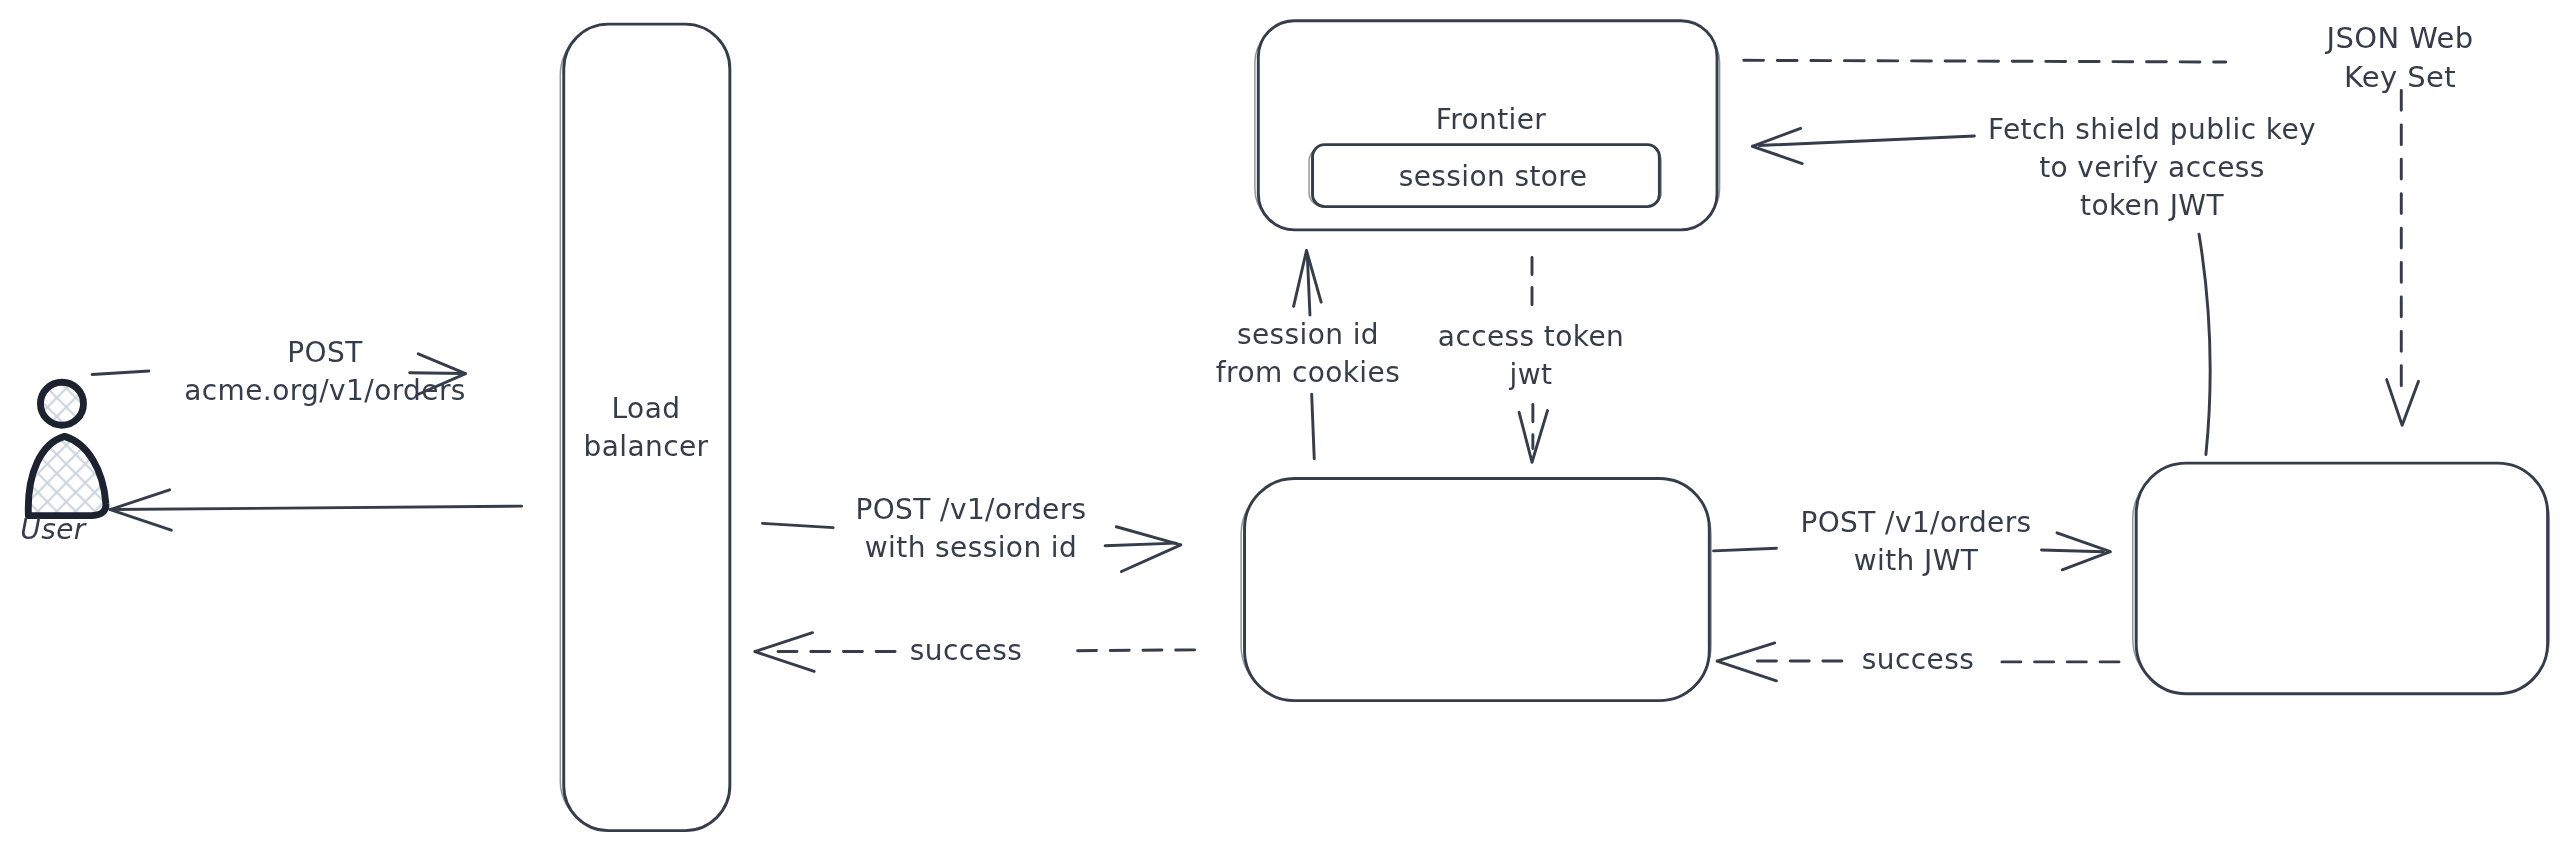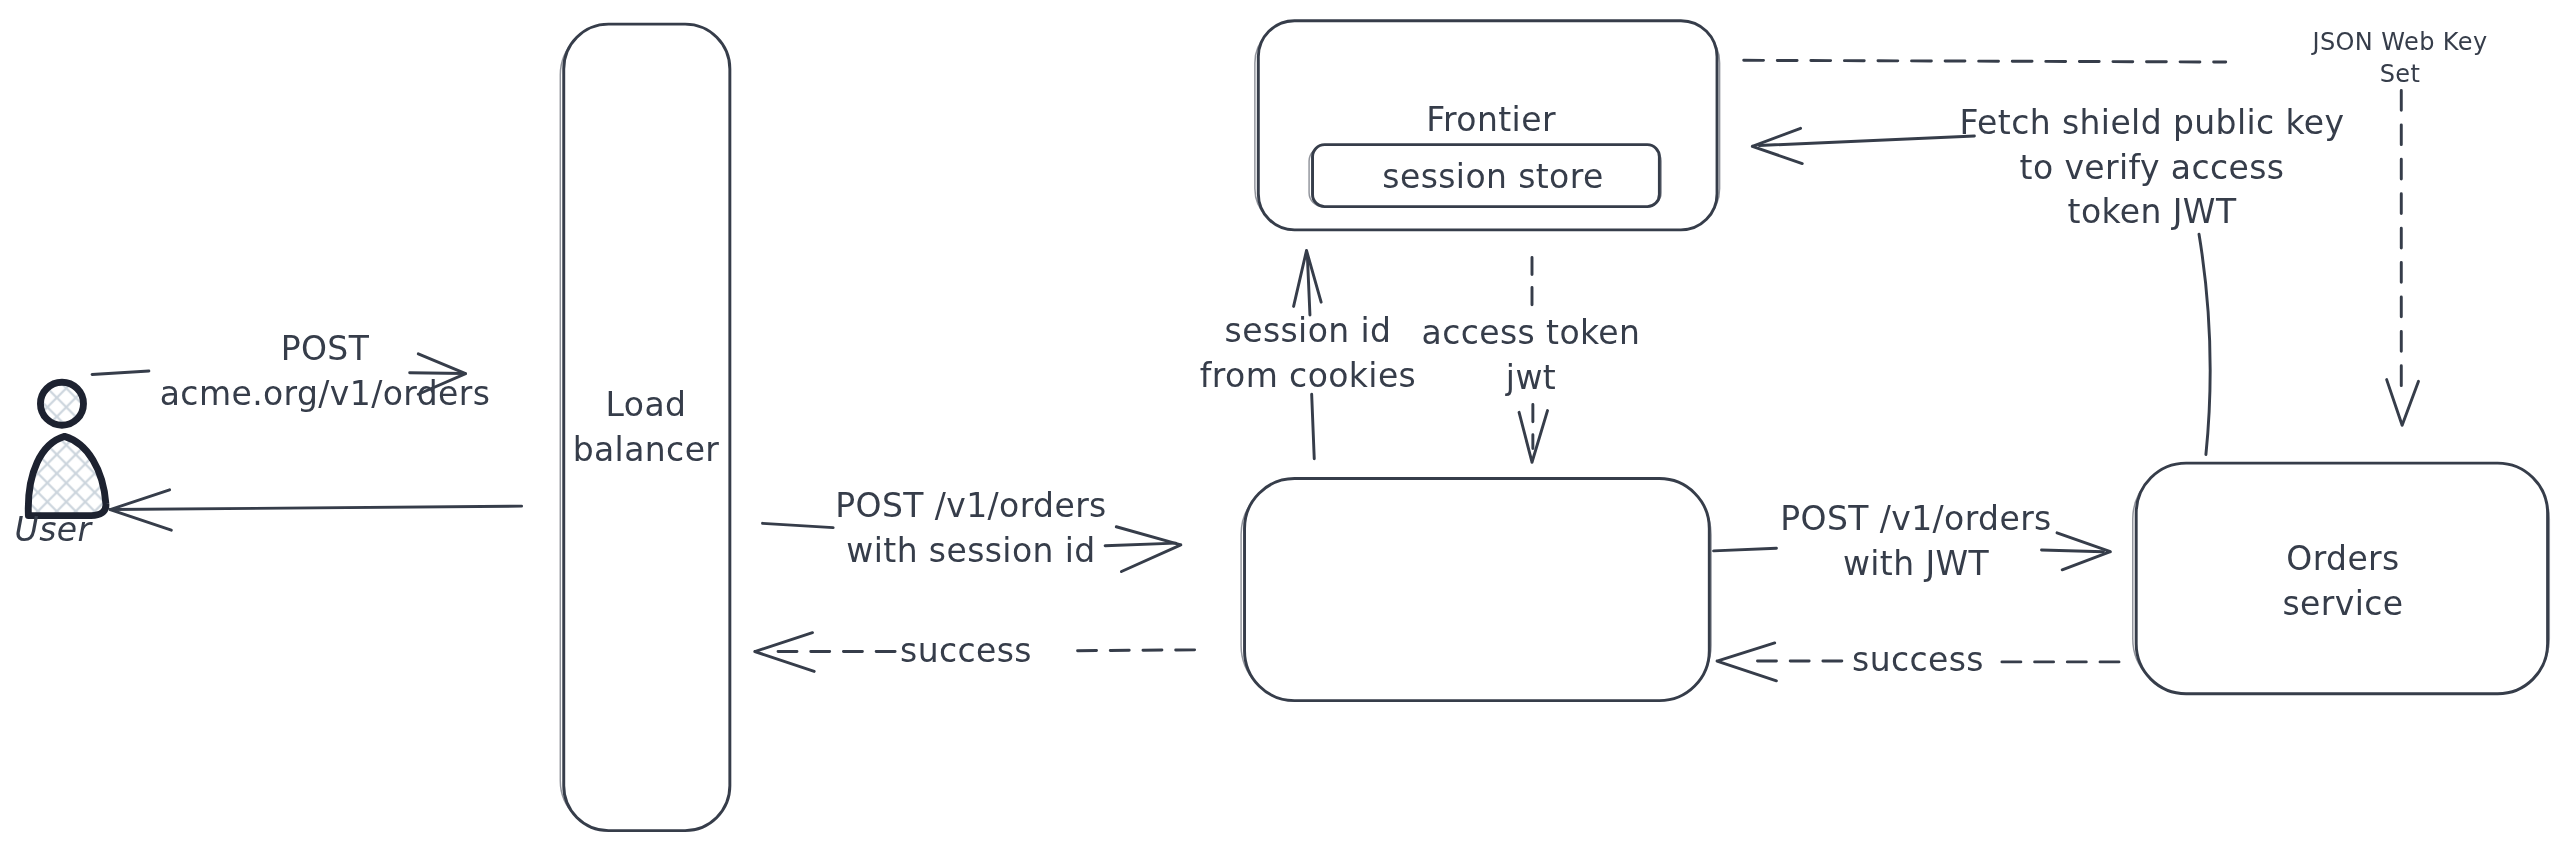--- a/index.html
+++ b/index.html
@@ -4,23 +4,23 @@
 <style>
   html,body{margin:0;padding:0;background:#ffffff;}
   .stage{
     position:relative;width:2576px;height:847px;background:#ffffff;overflow:hidden;
     font-family:"DejaVu Sans","Liberation Sans",sans-serif;color:#363d4a;
   }
   .stage svg{position:absolute;left:0;top:0;}
   .lbl{
     position:absolute;transform:translate(-50%,-50%);
     white-space:pre-line;text-align:center;
-    font-size:33px;line-height:1.35;letter-spacing:0.4px;color:#363d4a;
+    font-size:28px;line-height:1.35;letter-spacing:0.4px;color:#363d4a;
   }
-  .lbl.big{font-size:24px;}
+  .lbl.big{font-size:29px;}
 </style>
 </head>
 <body>
 
 <div class="stage">
 
   <svg width="2576" height="847" viewBox="0 0 2993 984">
     <defs>
       <pattern id="hatch" width="22" height="22" patternUnits="userSpaceOnUse">
         <path d="M0 0 L22 22 M22 0 L0 22" stroke="#ccd5dd" stroke-width="2.6" fill="none"></path>
@@ -108,21 +108,20 @@
         <path d="M2791,494 L2773,441 M2791,494 L2810,443"></path>
       </g>
     </g>
   </svg>
 
   <div class="lbl" style="left:53px;top:530px;font-style:italic;">User</div>
   <div class="lbl" style="left:646px;top:428px;">Load
 balancer</div>
   <div class="lbl" style="left:1491px;top:120px;">Frontier</div>
   <div class="lbl" style="left:1493px;top:177px;">session store</div>
-  <div class="lbl" style="left:2343px;top:582px;">Orders service</div>
 
   <div class="lbl" style="left:277px;top:372px;margin-left:48px;">POST
 acme.org/v1/orders</div>
   <div class="lbl" style="left:971px;top:529px;">POST /v1/orders
 with session id</div>
   <div class="lbl" style="left:966px;top:651px;">success</div>
   <div class="lbl" style="left:1308px;top:354px;">session id
 from cookies</div>
   <div class="lbl" style="left:1531px;top:356px;">access token
 jwt</div>

